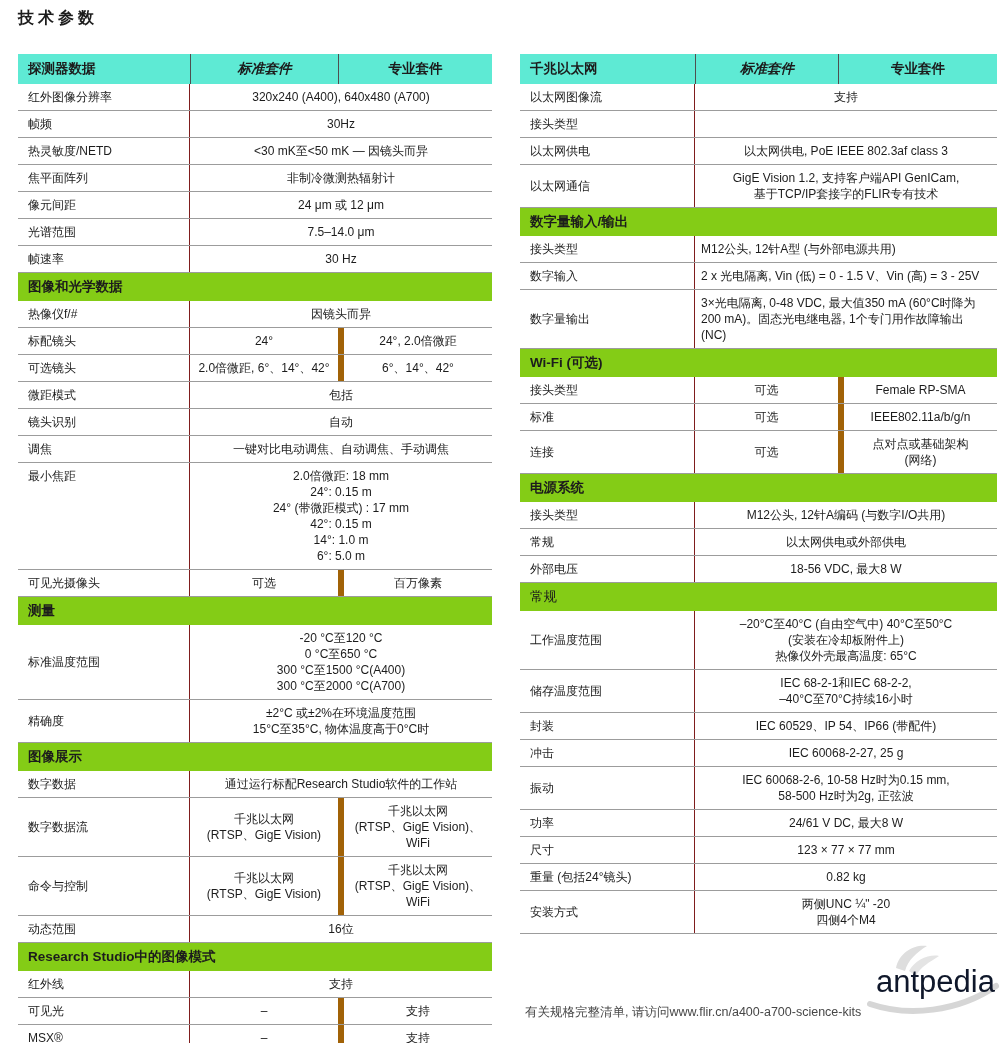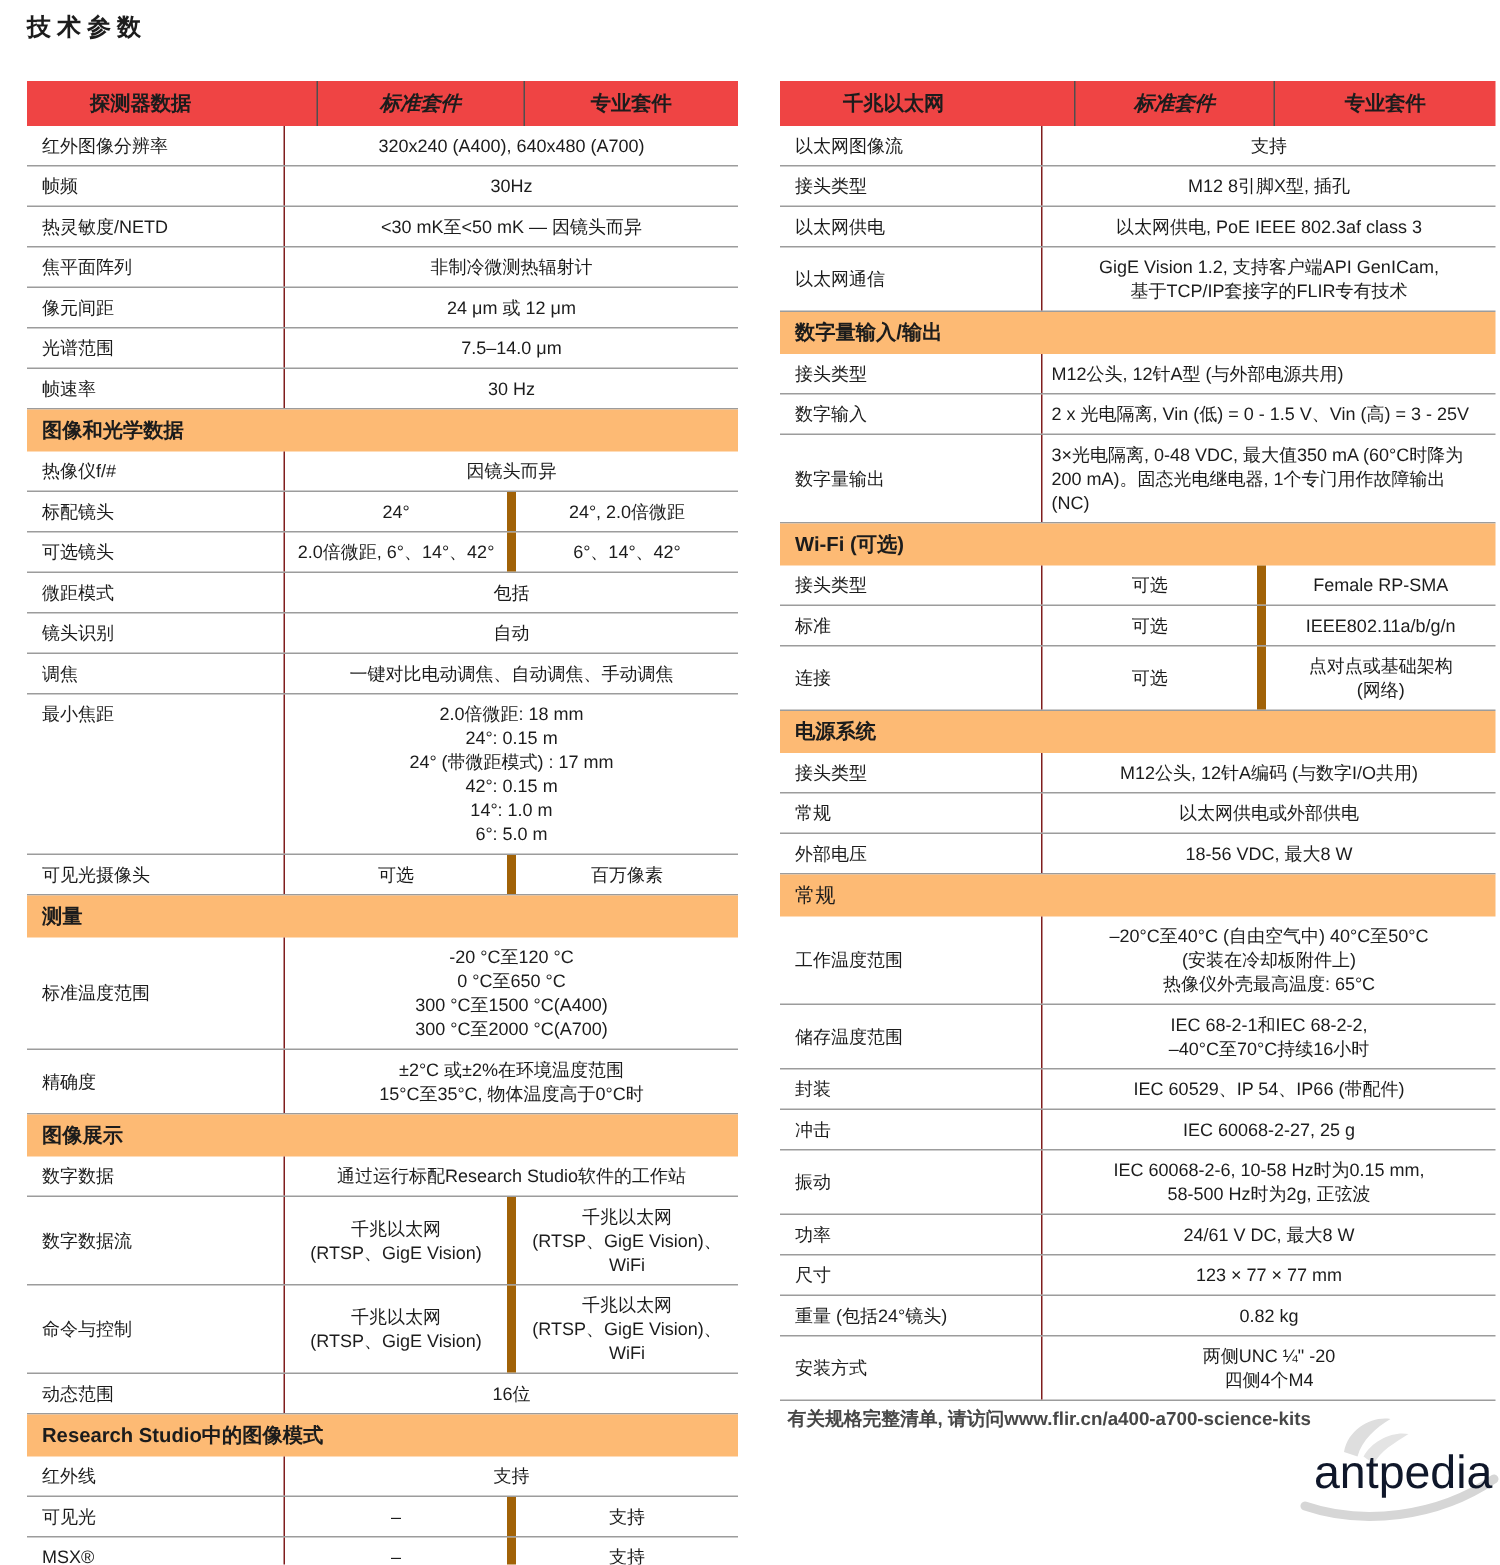--- a/index.html
+++ b/index.html
@@ -4,36 +4,36 @@
 <style>
   html,body{margin:0;padding:0;}
   body{
     position:relative;width:1000px;height:1043px;background:#ffffff;
     font-family:"Liberation Sans","DejaVu Sans",sans-serif;color:#1c1c1c;overflow:hidden;
   }
   .page-title{position:absolute;left:18px;top:8px;font-size:16px;font-weight:bold;letter-spacing:4px;}
   .tbl{position:absolute;top:54px;}
   #tbl-left {left:18px; width:474px; --w0:172px; --w1:148px; --w2:154px;}
   #tbl-right{left:520px;width:477px; --w0:175px; --w1:143px; --w2:159px;}
-  .thead{display:flex;background:#ef4444;font-size:13.5px;font-weight:bold;padding-left:32px;}
+  .thead{display:flex;background:#5eead4;font-size:13.5px;font-weight:bold;}
   .thead .c0{width:var(--w0);box-sizing:border-box;padding:6px 4px 6px 10px;}
   .thead .c1,.thead .c2{box-sizing:border-box;border-left:1px solid #4f4f4f;display:flex;align-items:center;justify-content:center;padding:6px 2px;}
   .thead .c1{width:var(--w1);font-style:italic;}
   .thead .c2{width:var(--w2);}
-  .band{background:#fdba74;font-size:13.5px;font-weight:bold;padding:5px 4px 5px 10px;}
+  .band{background:#84cc16;font-size:13.5px;font-weight:bold;padding:5px 4px 5px 10px;}
   .band.regular{font-weight:normal;}
   .row{display:flex;border-bottom:1px solid #9c9c9c;font-size:12px;line-height:16px;}
   .row .label{width:var(--w0);box-sizing:border-box;padding:5px 4px 5px 10px;border-right:1px solid #7f1d1d;display:flex;align-items:center;}
   .row.label-top .label{align-items:flex-start;}
   .val{box-sizing:border-box;padding:5px 6px;display:flex;flex-direction:column;justify-content:center;text-align:center;}
   .val.span{width:calc(var(--w1) + var(--w2));}
   .val.std{width:var(--w1);}
   .val.pro{width:var(--w2);border-left:6px solid #a16207;}
   .val.left{text-align:left;}
-  .footer{position:absolute;left:525px;top:938px;font-size:12.5px;color:#474747;font-weight:bold;}
+  .footer{position:absolute;left:525px;top:1004px;font-size:12.5px;color:#474747;}
   .watermark{position:absolute;left:866px;top:940px;width:134px;height:95px;}
   .watermark svg{position:absolute;left:0;top:0;}
   .wm-text{position:absolute;left:10px;top:24px;font-size:31px;color:#0f172a;}
 </style>
 </head>
 <body>
 
 <div class="page-title">技术参数</div>
 
 <div class="tbl" id="tbl-left">
@@ -232,23 +232,20 @@
       <div class="c2">专业套件</div>
     </div>
     <div class="row">
       <div class="label">以太网图像流</div>
       <div class="val span">
         <div class="vline">支持</div>
       </div>
     </div>
     <div class="row">
       <div class="label">接头类型</div>
-      <div class="val span">
-        <div class="vline">M12 8引脚X型, 插孔</div>
-      </div>
     </div>
     <div class="row">
       <div class="label">以太网供电</div>
       <div class="val span">
         <div class="vline">以太网供电, PoE IEEE 802.3af class 3</div>
       </div>
     </div>
     <div class="row">
       <div class="label">以太网通信</div>
       <div class="val span">

